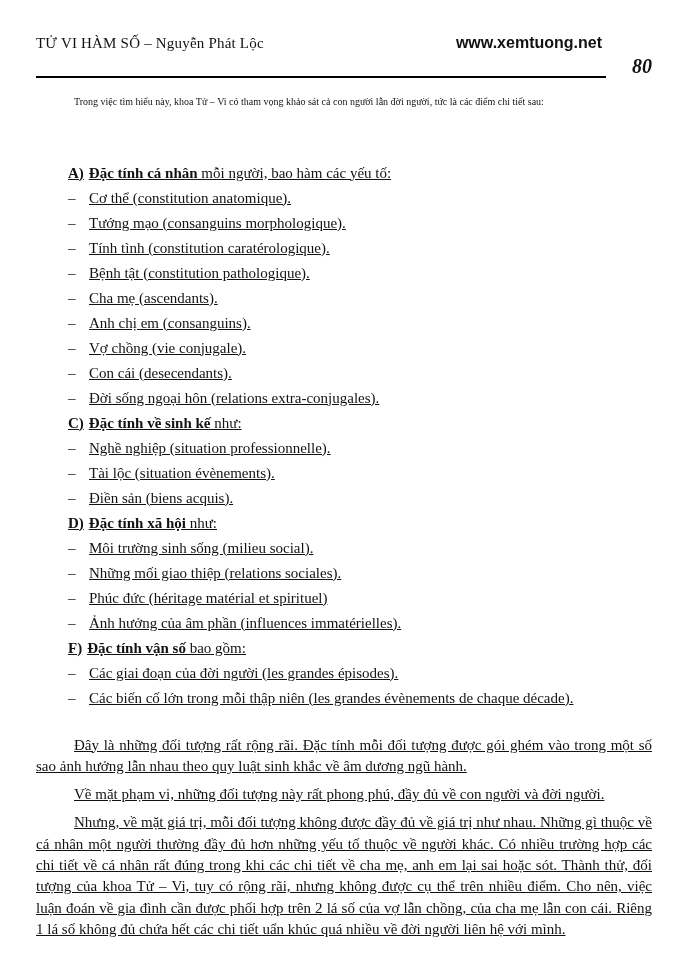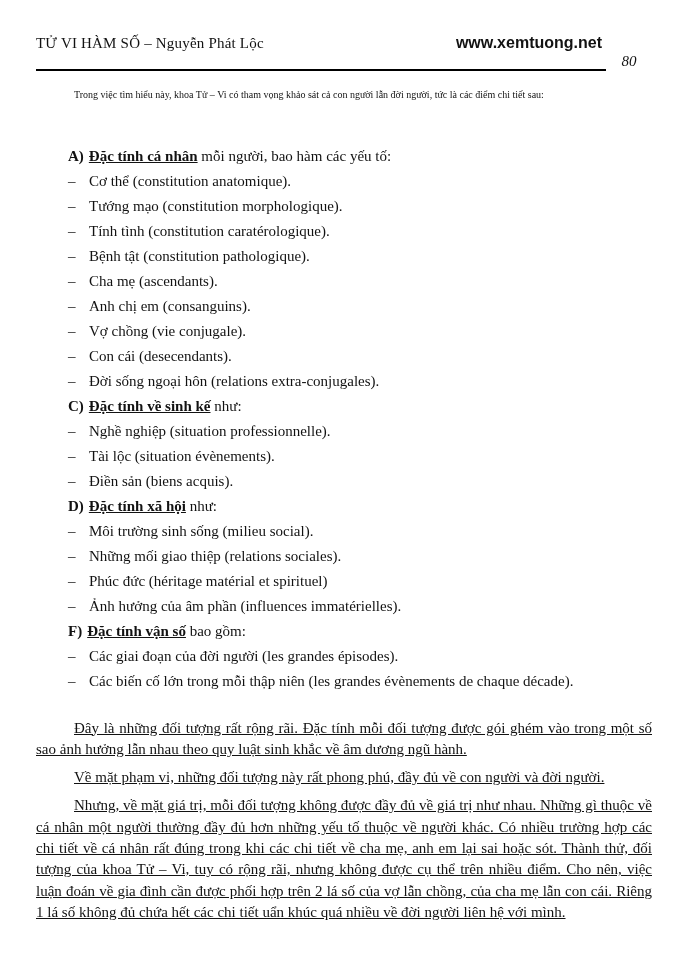--- a/index.html
+++ b/index.html
@@ -16,48 +16,48 @@
     overflow: hidden;
   }
   
   .header { display: flex; align-items: flex-end; }
   .header-main {
     flex: 1;
     display: flex;
     justify-content: space-between;
     align-items: flex-end;
     border-bottom: 2px solid #000;
-    padding-bottom: 17px;
+    padding-bottom: 24px;
   }
   .book-title { font-size: 15px; letter-spacing: 0.2px; white-space: nowrap; }
   .website {
     font-family: "Liberation Sans", sans-serif;
     font-weight: bold;
     font-size: 16px;
     padding-right: 4px;
     white-space: nowrap;
   }
   .page-number {
     width: 46px;
-    text-align: center;
-    font-size: 15px;
+    text-align: right;
+    font-size: 20px;
     font-style: italic;
-    font-weight: normal;
+    font-weight: bold;
     line-height: 1;
     padding-bottom: 2px;
   }
   
   .intro {
     margin: 13px 0 0 0;
     font-size: 10px;
     line-height: 21.5px;
     text-align: justify;
     text-indent: 38px;
   }
-  .sections { margin-top: 38px; }
+  .sections { margin-top: 48px; text-decoration: underline; }
   .section { margin: 0; }
   .sec-heading, .list-item {
     margin: 0 0 0 32px;
     font-size: 15px;
     line-height: 25px;
   }
   .sec-label { font-weight: bold; margin-right: 5px; }
   .sec-title { font-weight: bold; text-decoration: underline; }
   .dash { display: inline-block; width: 21px; }
   .paragraphs { margin-top: 24px; text-decoration: underline; }
@@ -81,21 +81,21 @@
     </div>
     <div class="page-number">80</div>
   </div>
 
   <p class="intro">Trong việc tìm hiểu này, khoa Tử – Vi có tham vọng khảo sát cả con người lẫn đời người, tức là các điểm chi tiết sau:</p>
 
   <div class="sections" id="sections">
       <div class="section">
         <p class="sec-heading"><span class="sec-label">A)</span><span class="sec-title">Đặc tính cá nhân</span><span class="sec-suffix"> mỗi người, bao hàm các yếu tố:</span></p>
         <p class="list-item"><span class="dash">–</span><span>Cơ thể (constitution anatomique).</span></p>
-        <p class="list-item"><span class="dash">–</span><span>Tướng mạo (constitution morphologique).</span></p>
+        <p class="list-item"><span class="dash">–</span><span>Tướng mạo (consanguins morphologique).</span></p>
         <p class="list-item"><span class="dash">–</span><span>Tính tình (constitution caratérologique).</span></p>
         <p class="list-item"><span class="dash">–</span><span>Bệnh tật (constitution pathologique).</span></p>
       </div>
       <div class="section">
         <p class="list-item"><span class="dash">–</span><span>Cha mẹ (ascendants).</span></p>
         <p class="list-item"><span class="dash">–</span><span>Anh chị em (consanguins).</span></p>
         <p class="list-item"><span class="dash">–</span><span>Vợ chồng (vie conjugale).</span></p>
         <p class="list-item"><span class="dash">–</span><span>Con cái (desecendants).</span></p>
         <p class="list-item"><span class="dash">–</span><span>Đời sống ngoại hôn (relations extra-conjugales).</span></p>
       </div>

